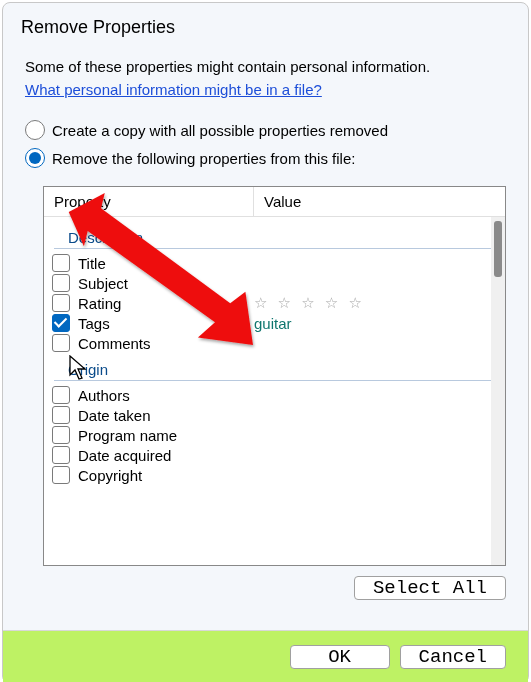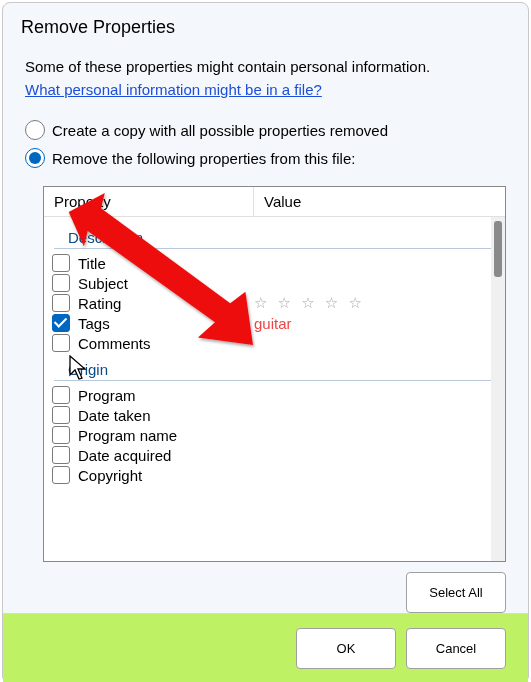--- a/index.html
+++ b/index.html
@@ -133,21 +133,21 @@
       border: solid #fff;
       border-width: 0 2px 2px 0;
       transform: rotate(45deg);
     }
     .prop-label {
       width: 176px;
       color: #000;
     }
     .prop-value {
       flex: 1;
-      color: #ef4444;
+      color: #0f766e;
     }
     .stars {
       color: #a8a8a8;
       letter-spacing: 3px;
       font-size: 15px;
     }
     .scrollbar {
       position: absolute;
       right: 0;
       top: 0;
@@ -166,25 +166,26 @@
     }
     .select-all-row {
       display: flex;
       justify-content: flex-end;
       padding: 10px 22px 0 0;
     }
     .btn {
       background: #fff;
       border: 1px solid #a0a0a0;
       border-radius: 4px;
-      padding: 12px 18px;
-      font-size: 13px;
+      padding: 0 18px;
+      font-size: 19px;
       cursor: pointer;
       min-width: 100px;
       text-align: center;
+      font-family: Liberation Mono, monospace;
     }
     .footer {
       margin-top: auto;
       border-top: 1px solid #d8d8d8;
       padding: 14px 22px;
       display: flex;
       justify-content: flex-end;
       gap: 10px;
       background: #bef264;
     }
@@ -252,21 +253,21 @@
       <div class="prop-row">
         <span class="checkbox"></span>
         <span class="prop-label">Comments</span>
         <span class="prop-value"></span>
       </div>
 
       <div class="group-header">Origin</div>
 
       <div class="prop-row">
         <span class="checkbox"></span>
-        <span class="prop-label">Program</span>
+        <span class="prop-label">Authors</span>
         <span class="prop-value"></span>
       </div>
       <div class="prop-row">
         <span class="checkbox"></span>
         <span class="prop-label">Date taken</span>
         <span class="prop-value"></span>
       </div>
       <div class="prop-row">
         <span class="checkbox"></span>
         <span class="prop-label">Program name</span>

